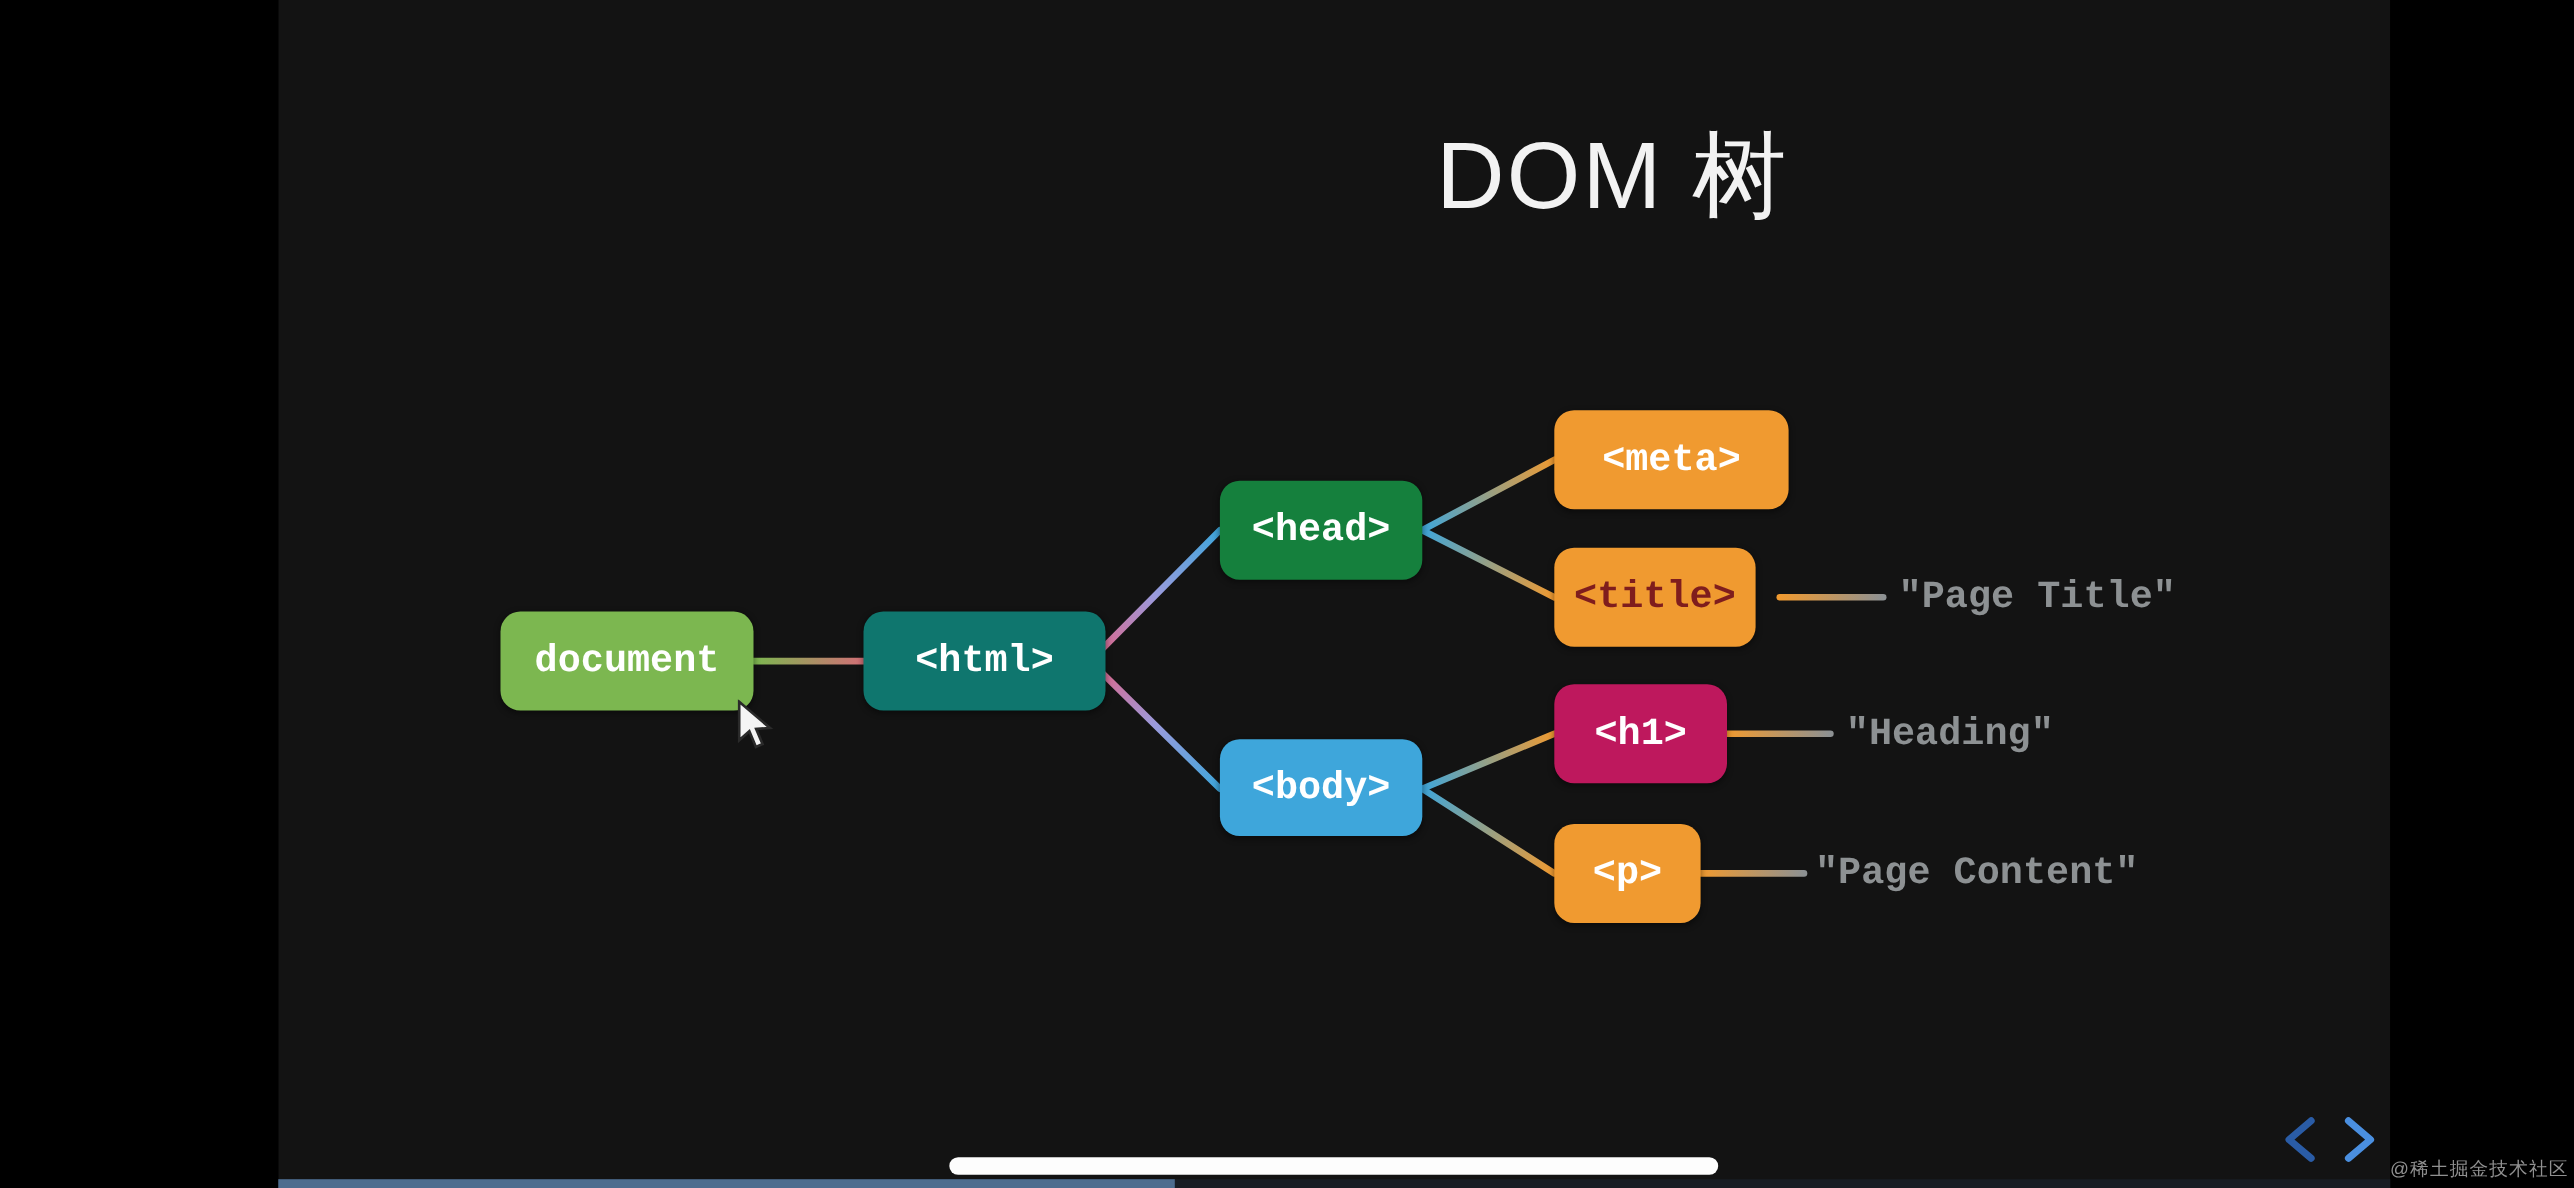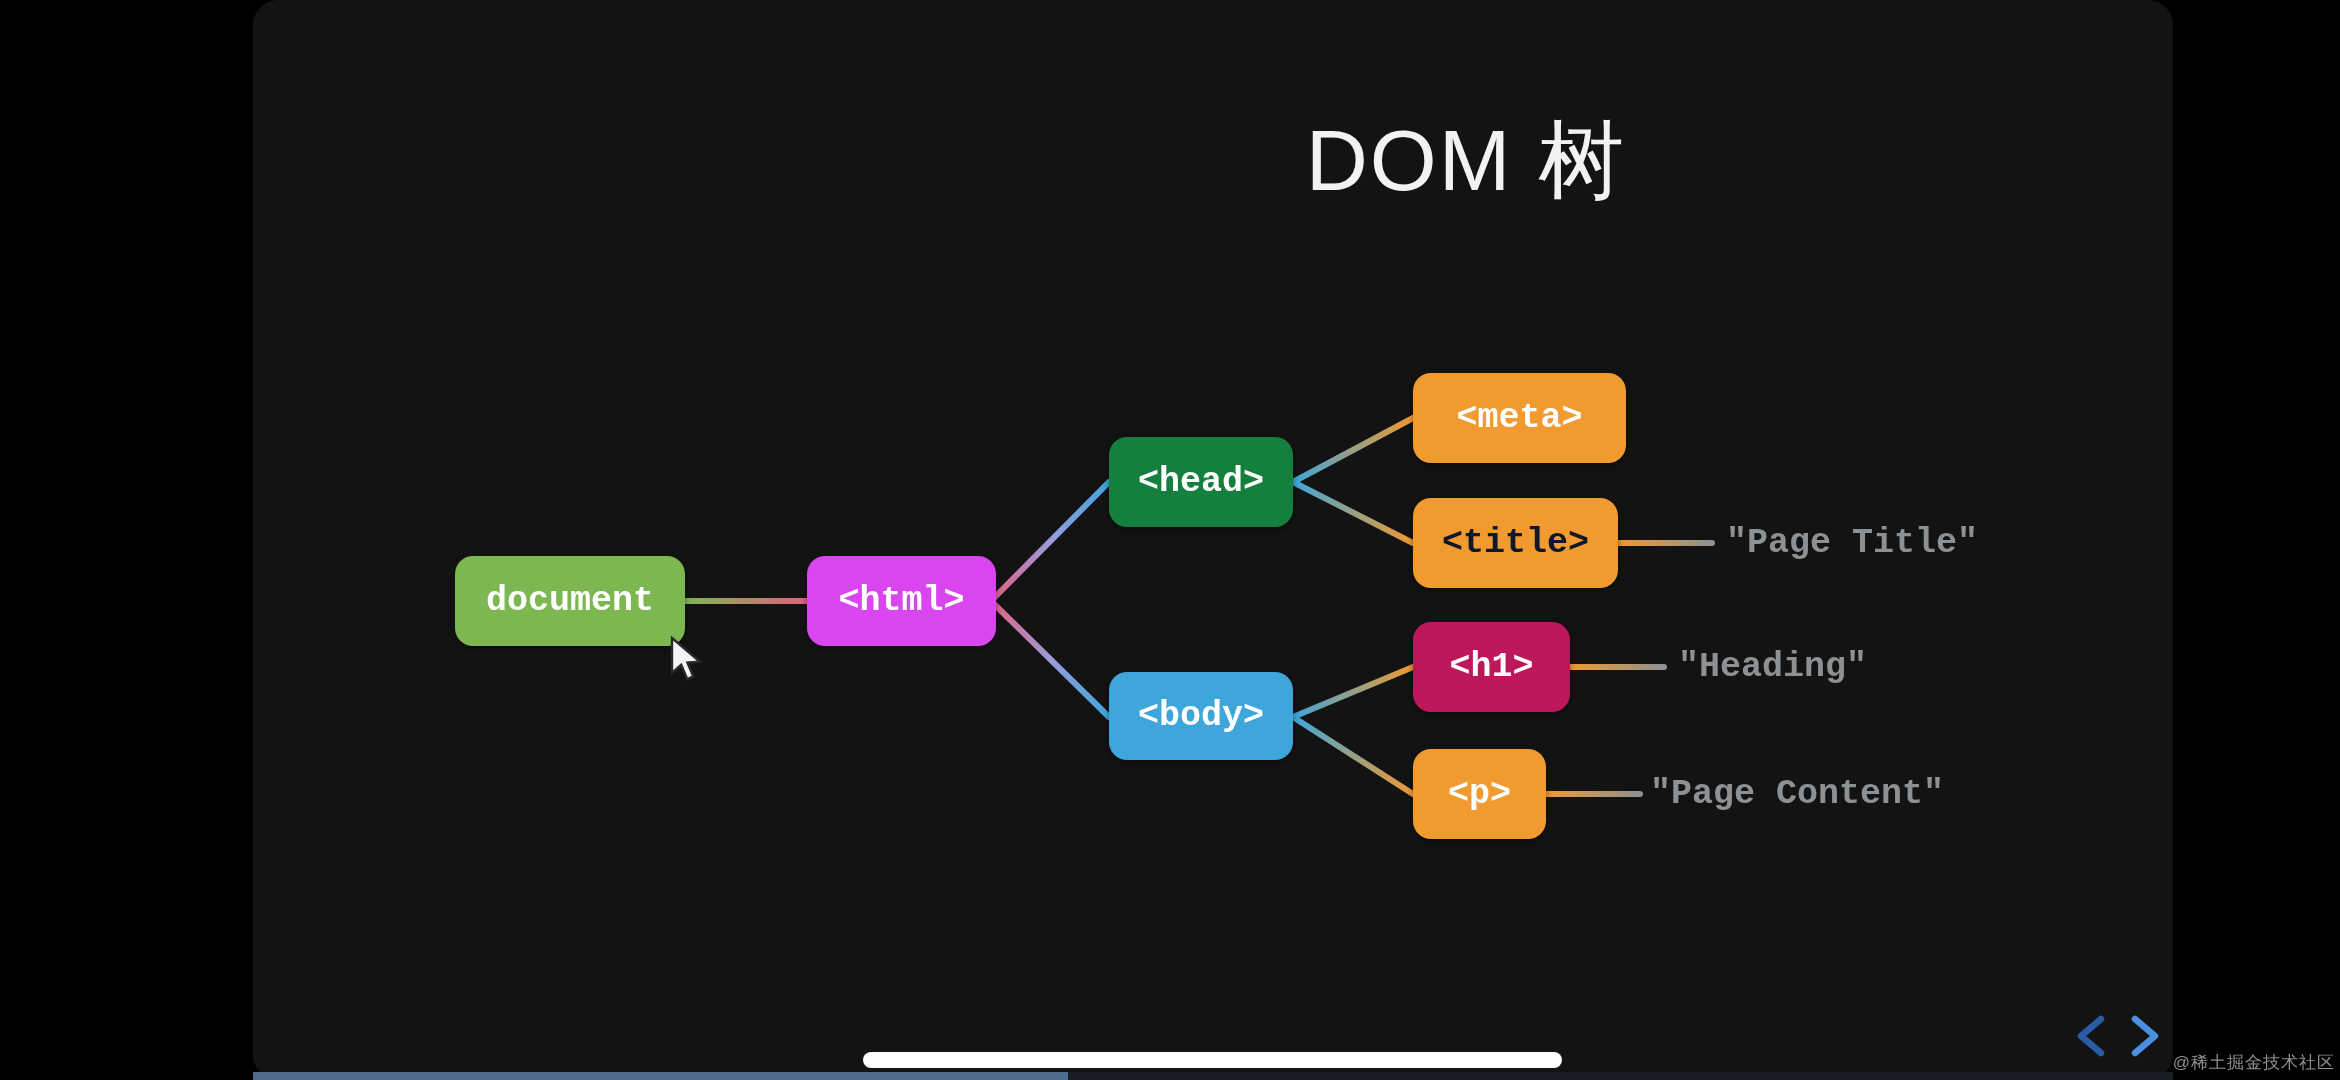--- a/index.html
+++ b/index.html
@@ -8,21 +8,20 @@
     width:2340px;height:1080px;
     background:#000;
     overflow:hidden;
     font-family:"Liberation Sans", sans-serif;
   }
   .video-area{
     position:absolute;
     left:253px;top:0;
     width:1920px;height:1080px;
     background:#131313;
-    border-radius:25px;
   }
   .letterbox{position:absolute;top:0;height:1080px;background:#000;}
   .letterbox.left{left:0;width:253px;}
   .letterbox.right{left:2173px;width:167px;}
   .slide-title{
     position:absolute;
     left:253px;top:112px;
     width:1920px;
     margin:0;
     text-align:center;
@@ -158,33 +157,33 @@
       <line x1="1293" y1="717" x2="1413" y2="794" stroke="url(#eg6)" stroke-width="6" stroke-linecap="round"></line>
       <line x1="1618" y1="543" x2="1712" y2="543" stroke="url(#eg7)" stroke-width="6" stroke-linecap="round"></line>
       <line x1="1570" y1="667" x2="1664" y2="667" stroke="url(#eg8)" stroke-width="6" stroke-linecap="round"></line>
       <line x1="1546" y1="794" x2="1640" y2="794" stroke="url(#eg9)" stroke-width="6" stroke-linecap="round"></line>
     </svg>
 
   <div id="nodes">
       <div class="node" style="left: 455px; top: 556px; width: 230px; height: 90px; background: rgb(124, 183, 80); color: rgb(255, 255, 255); font-family: Liberation Mono, monospace;">
         <span>document</span>
       </div>
-      <div class="node" style="left: 807px; top: 556px; width: 189px; height: 90px; background: #d946ef; color: rgb(255, 255, 255);">
+      <div class="node" style="left: 785px; top: 556px; width: 220px; height: 90px; background: #0f766e; color: rgb(255, 255, 255);">
         <span>&lt;html&gt;</span>
       </div>
       <div class="node" style="left: 1109px; top: 437px; width: 184px; height: 90px; background: #15803d; color: rgb(255, 255, 255);">
         <span>&lt;head&gt;</span>
       </div>
       <div class="node" style="left: 1109px; top: 672px; width: 184px; height: 88px; background: rgb(62, 166, 219); color: rgb(255, 255, 255);">
         <span>&lt;body&gt;</span>
       </div>
       <div class="node" style="left: 1413px; top: 373px; width: 213px; height: 90px; background: rgb(240, 154, 48); color: rgb(255, 255, 255);">
         <span>&lt;meta&gt;</span>
       </div>
-      <div class="node" style="left: 1413px; top: 498px; width: 205px; height: 90px; background: rgb(240, 154, 48); color: #0f172a;">
+      <div class="node" style="left: 1413px; top: 498px; width: 183px; height: 90px; background: rgb(240, 154, 48); color: #7f1d1d;">
         <span>&lt;title&gt;</span>
       </div>
       <div class="node" style="left: 1413px; top: 622px; width: 157px; height: 90px; background: #be185d; color: rgb(255, 255, 255);">
         <span>&lt;h1&gt;</span>
       </div>
       <div class="node" style="left: 1413px; top: 749px; width: 133px; height: 90px; background: rgb(240, 154, 48); color: rgb(255, 255, 255);">
         <span>&lt;p&gt;</span>
       </div>
     </div>
   <div id="leafLabels">

